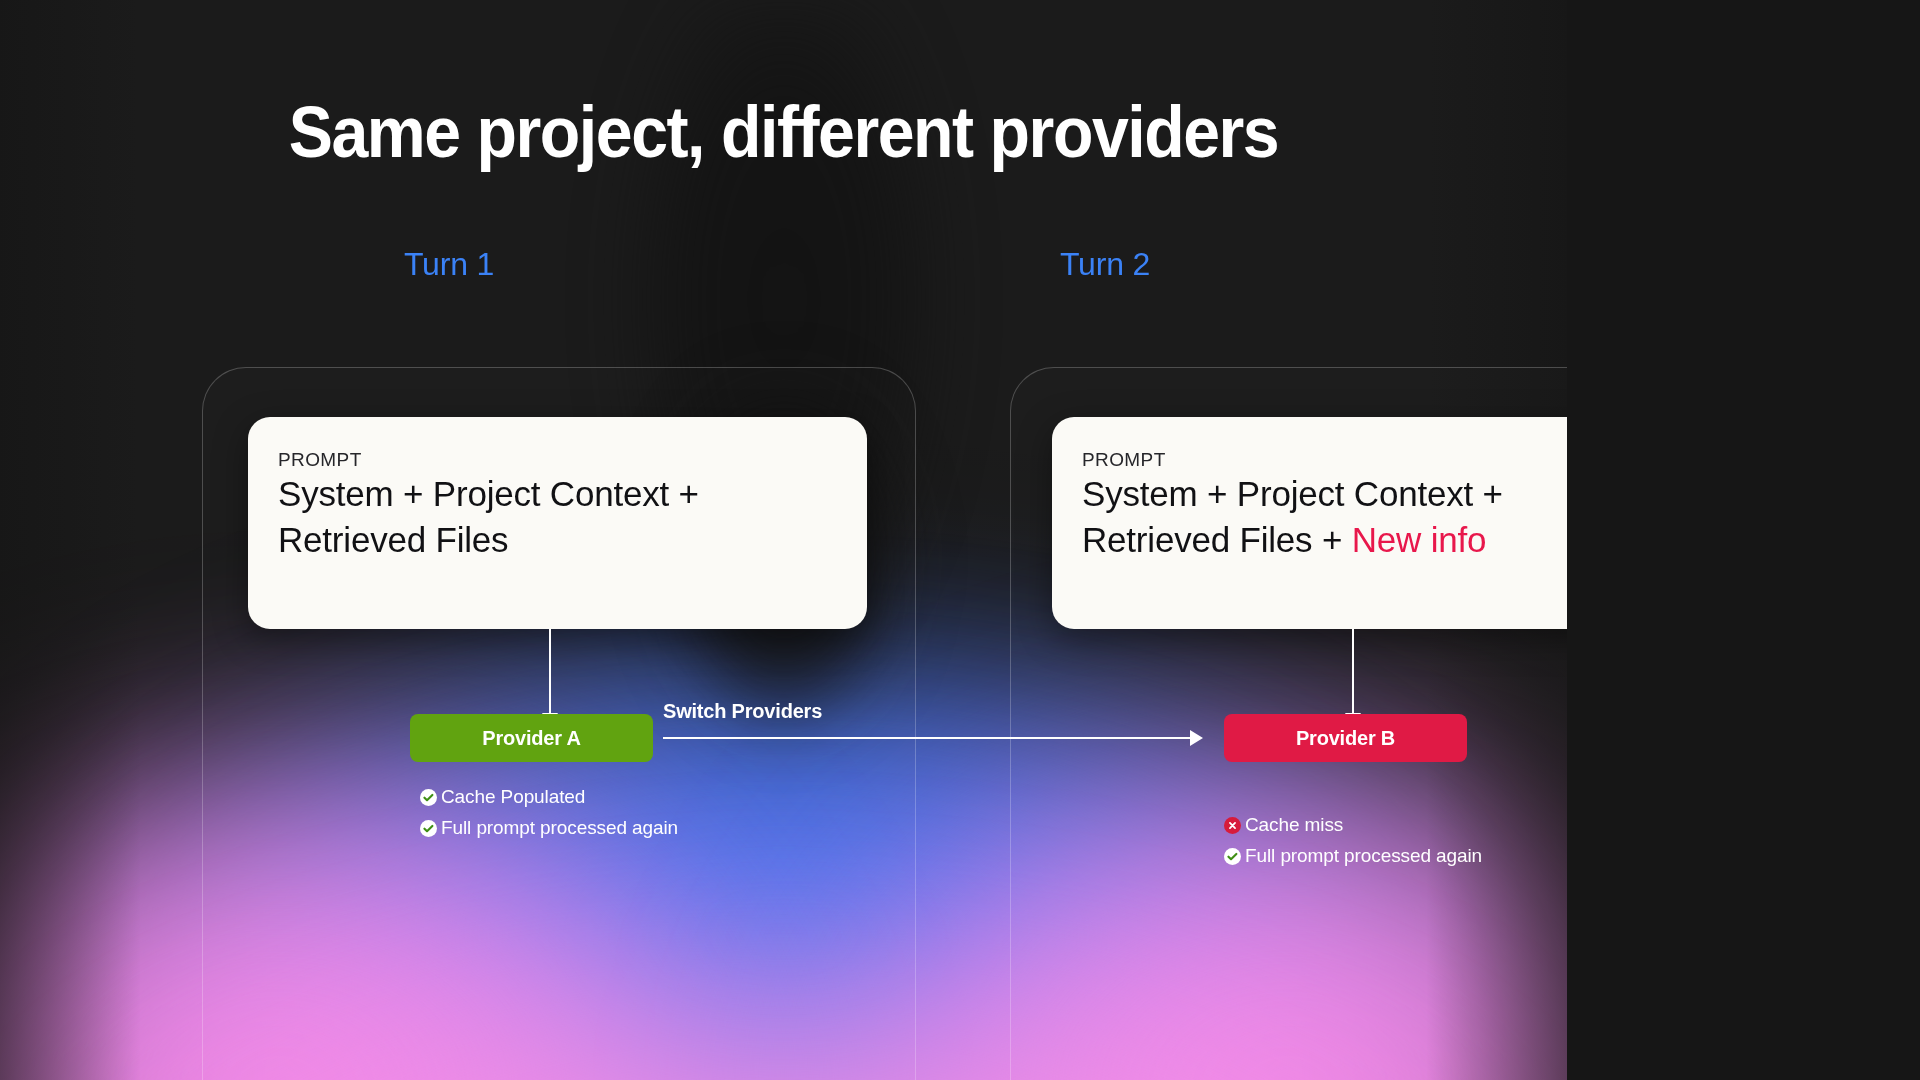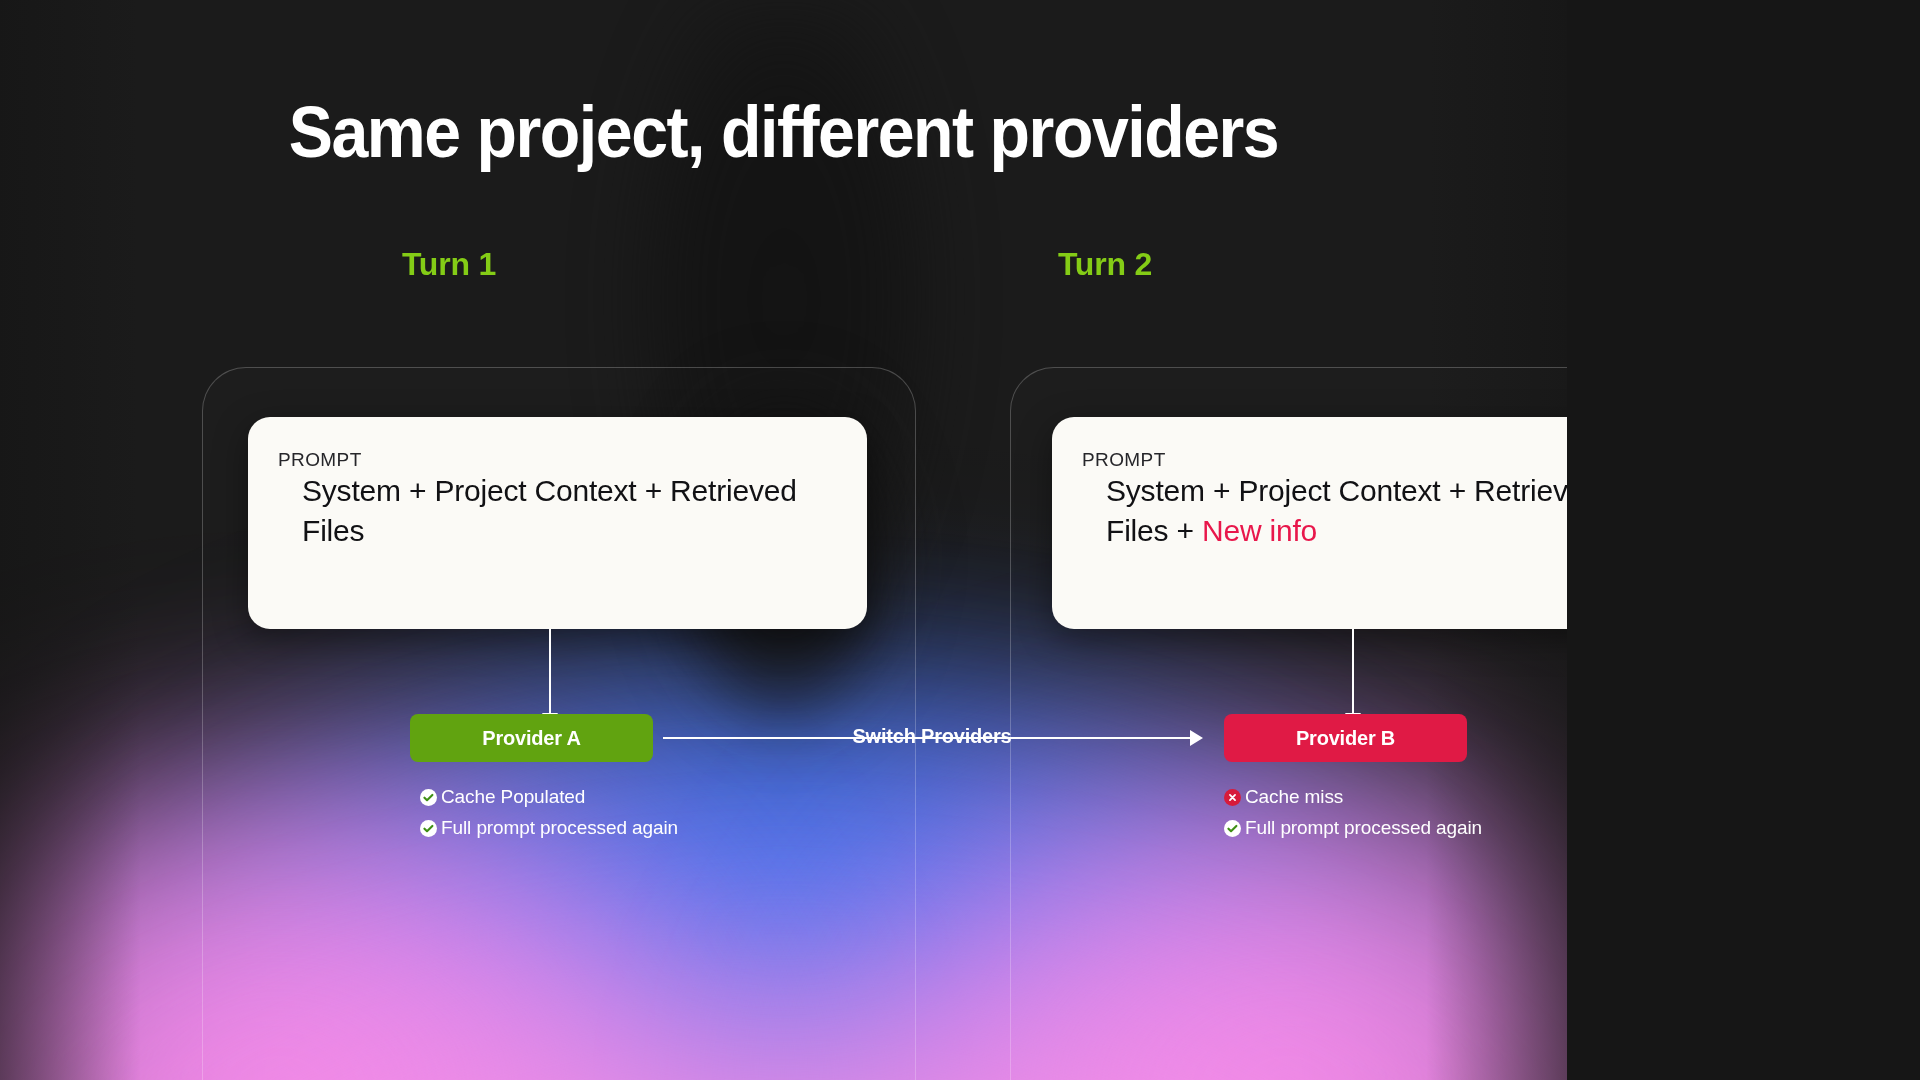--- a/index.html
+++ b/index.html
@@ -93,23 +93,23 @@
     font-size:72px;
     font-weight:700;
     letter-spacing:-1.6px;
     line-height:1;
     transform:scaleX(0.92);
   }
 
   .turn-label {
     position:absolute;
     top:246px;
-    color:#84cc16;
+    color:#3b82f6;
     font-size:32px;
-    font-weight:700;
+    font-weight:400;
     letter-spacing:-0.2px;
     text-align:center;
     width:240px;
   }
   .turn-label.t1 { left:329px; }
   .turn-label.t2 { left:985px; }
 
   
   .panel {
     position:absolute;
@@ -137,25 +137,24 @@
   .prompt-card.c2 { left:1052px; width:619px; }
   .prompt-kicker {
     color:#26262a;
     font-size:19px;
     font-weight:400;
     letter-spacing:0.4px;
     margin-bottom:0;
   }
   .prompt-body {
     color:#111114;
-    font-size:30px;
+    font-size:35px;
     font-weight:400;
     line-height:1.32;
     letter-spacing:-0.2px;
-    margin-left:24px;
   }
   .new-info { color:#e8174b; }
 
   
   .v-arrow {
     position:absolute;
     width:2px;
     background:#ffffff;
   }
   .v-arrow.a1 { left:549px; top:629px; height:96px; }
@@ -203,36 +202,36 @@
     right:-2px; top:50%;
     transform:translateY(-50%);
     width:0; height:0;
     border-top:8px solid transparent;
     border-bottom:8px solid transparent;
     border-left:13px solid #ffffff;
   }
   .h-arrow-label {
     position:absolute;
     left:663px;
-    top:725px;
+    top:700px;
     width:538px;
-    text-align:center;
+    text-align:left;
     color:#ffffff;
     font-size:20px;
     font-weight:700;
     letter-spacing:-0.2px;
   }
 
   
   .status-list {
     position:absolute;
     top:786px;
   }
   .status-list.s1 { left:420px; }
-  .status-list.s2 { left:1224px; }
+  .status-list.s2 { left:1224px;margin-top:28px; }
   .status-item {
     display:flex;
     align-items:center;
     gap:4px;
     margin-bottom:8px;
     color:#ffffff;
     font-size:19px;
     font-weight:400;
     letter-spacing:-0.1px;
     line-height:1.2;

